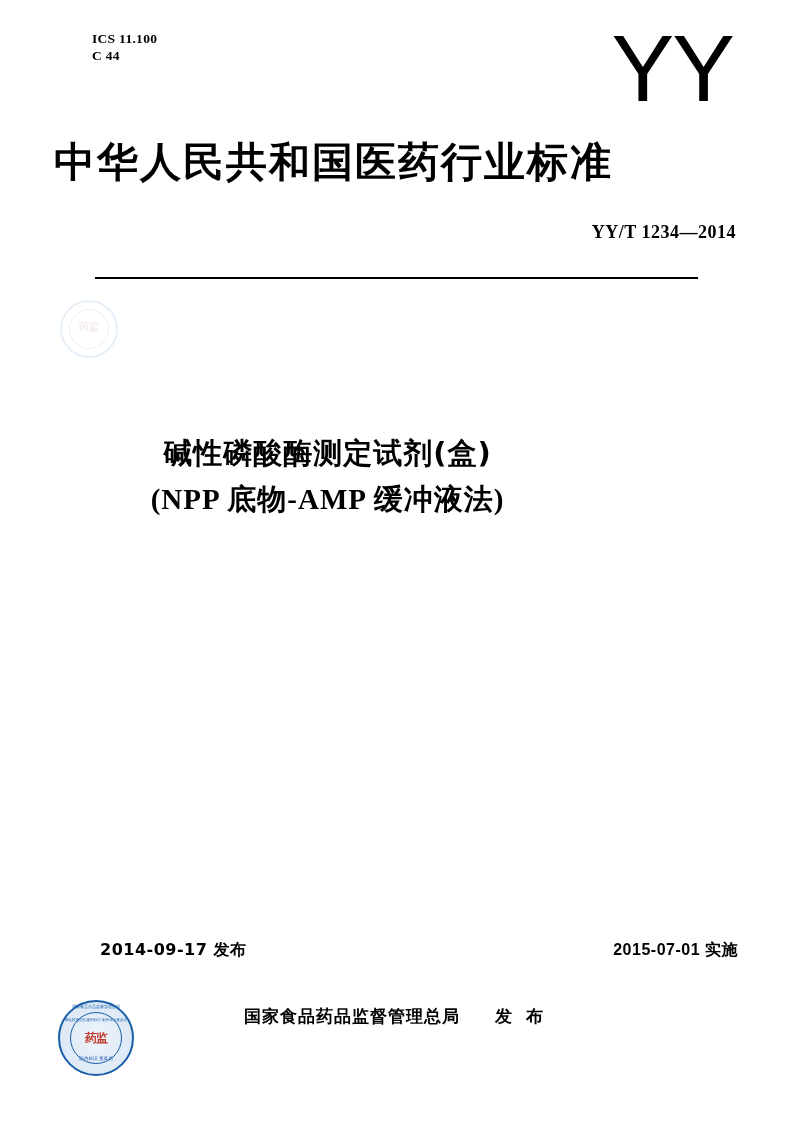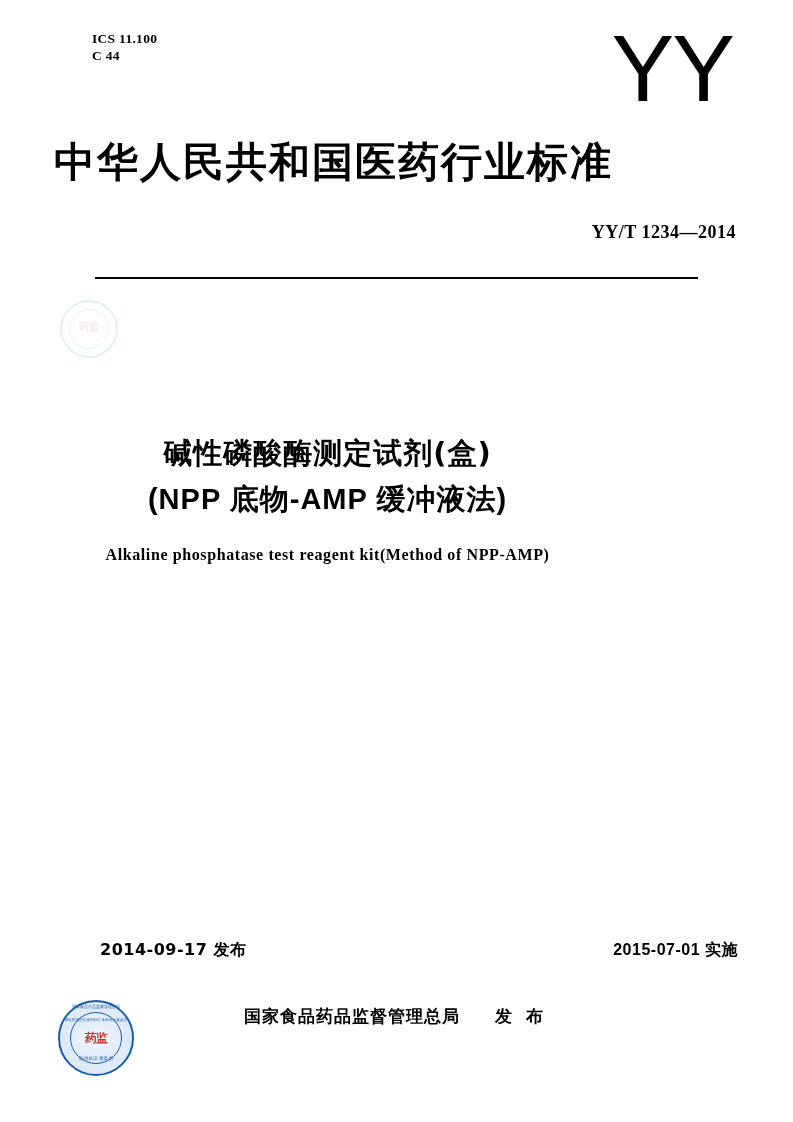--- a/index.html
+++ b/index.html
@@ -104,21 +104,21 @@
     text-align: center;
   }
   .title-cn1 {
     font-family: "DejaVu Sans", sans-serif;
     font-weight: bold;
     font-size: 29px;
     letter-spacing: 1px;
     line-height: 46px;
   }
   .title-cn2 {
-    font-family: Liberation Sans, sans-serif;
+    font-family: Liberation Serif, serif;
     font-weight: bold;
     font-size: 29px;
     letter-spacing: 1px;
     line-height: 46px;
   }
   .title-en {
     margin-top: 24px;
     font-family: "Liberation Serif", serif;
     font-weight: bold;
     font-size: 16px;
@@ -271,21 +271,20 @@
 
   <div class="watermark">
     <div class="wm-ring1"></div>
     <div class="wm-ring2"></div>
     <div class="wm-core">药监</div>
   </div>
 
   <div class="title-block">
     <div class="title-cn1">碱性磷酸酶测定试剂(盒)</div>
     <div class="title-cn2">(NPP 底物-AMP 缓冲液法)</div>
-    <div class="title-en">Alkaline phosphatase test reagent kit(Method of NPP-AMP)</div>
   </div>
 
   <div class="date-left">2014-09-17 发布</div>
   <div class="date-right">2015-07-01 实施</div>
 
   <div class="publisher-row">
     <span>国家食品药品监督管理总局</span>
     <span class="issued">发 布</span>
   </div>
 

